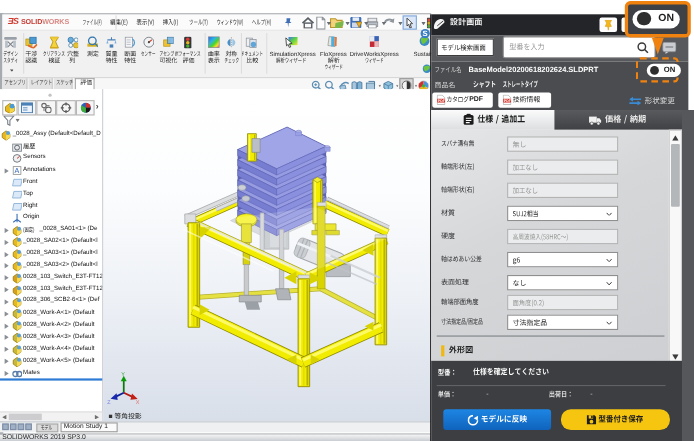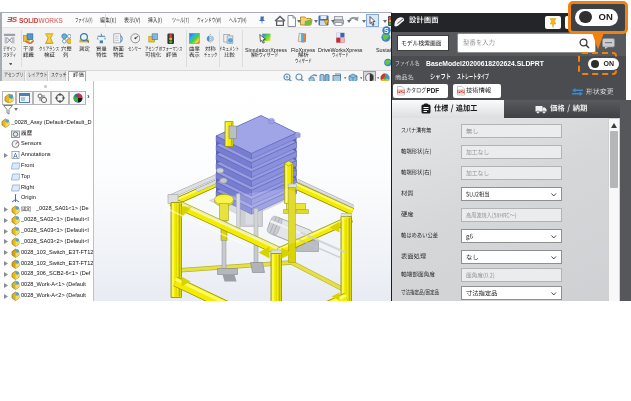--- a/index.html
+++ b/index.html
@@ -1,12 +1,12 @@
 <!DOCTYPE html>
-<html><head><meta charset="utf-8"><style>html,body{margin:0;padding:0}*{box-sizing:border-box}body{font-family:"Liberation Sans",sans-serif;}#c{position:relative;width:631px;height:301px;overflow:hidden;background:#fff;font-family:"Liberation Sans",sans-serif;}</style></head><body>
+<html><head><meta charset="utf-8"><style>html,body{margin:0;padding:0}*{box-sizing:border-box}body{font-family:"Liberation Sans",sans-serif;}#c{position:relative;width:631px;height:401px;overflow:hidden;background:#fff;font-family:"Liberation Sans",sans-serif;}</style></head><body>
 <div id="c">
     <div style="position:absolute;left:0;top:12px;width:392px;height:1.5px;background:#a9adb1"></div>
     <div style="position:absolute;left:0;top:12px;width:2.5px;height:389px;background:#a6abb0"></div>
     <div style="position:absolute;left:2px;top:13px;width:390px;height:14.5px;background:#fbfbfb;border-bottom:1px solid #e3e3e3"></div>
     <div style="position:absolute;left:7px;top:15px;font-size:8px;color:#cf3a30;font-style:italic;font-weight:bold;letter-spacing:-0.5px">ƎS</div>
     <div style="position:absolute;left:19px;top:17px;font-size:6.5px;color:#c63c33;font-weight:bold;letter-spacing:-0.1px">SOLID<span style="color:#d98984">WORKS</span></div>
     <svg style="position:absolute;left:75px;top:16.8px;width:17.5px;height:7.6px;overflow:visible" viewBox="0 0 523 125" preserveAspectRatio="none" fill="#2a2a2a">
       <path transform="translate(0,88)" d="M86 -66 80 -70C78 -70 76 -70 75 -70C70 -70 30 -70 24 -70C21 -70 17 -70 14 -70V-62C17 -62 20 -62 24 -62C30 -62 70 -62 76 -62C74 -52 70 -38 62 -29C54 -19 43 -10 24 -5L30 2C49 -4 61 -13 70 -25C78 -35 82 -51 85 -62C85 -63 85 -65 86 -66Z"></path>
       <path transform="translate(100,88)" d="M86 -50 82 -55C81 -54 78 -54 76 -54C72 -54 31 -54 27 -54C24 -54 20 -54 18 -55V-47C21 -47 24 -47 27 -47C31 -47 69 -47 75 -47C72 -42 65 -33 58 -29L64 -24C73 -31 82 -43 84 -48C85 -49 86 -50 86 -50ZM53 -40H44C44 -38 45 -36 45 -34C45 -21 43 -10 29 -1C27 0 25 2 22 2L30 8C51 -4 53 -19 53 -40Z"></path>
       <path transform="translate(200,88)" d="M9 -36 13 -28C26 -33 40 -39 51 -45V-8C51 -4 50 1 50 3H60C60 1 59 -4 59 -8V-50C70 -57 79 -64 86 -72L80 -78C73 -70 63 -61 52 -55C41 -48 26 -41 9 -36Z"></path>

